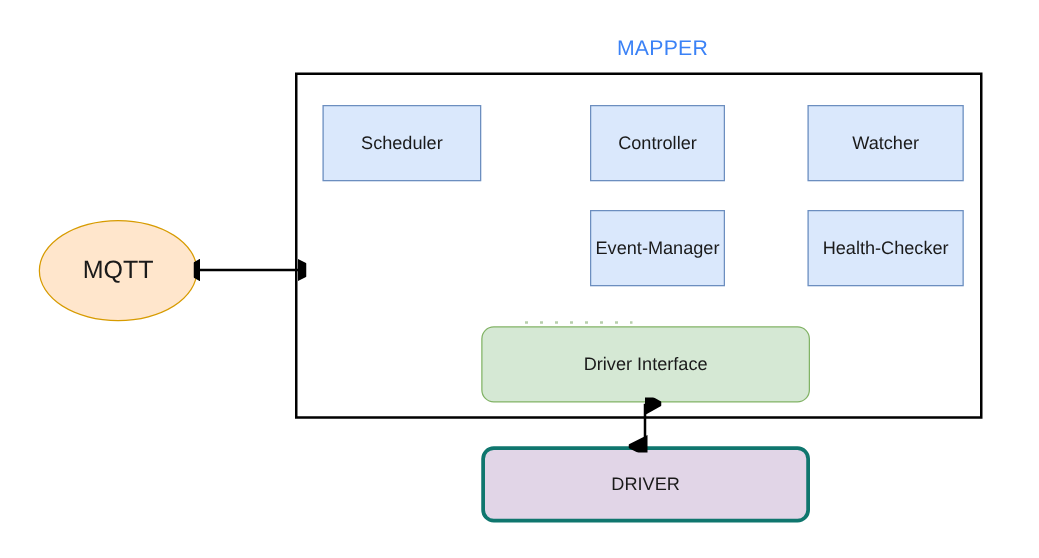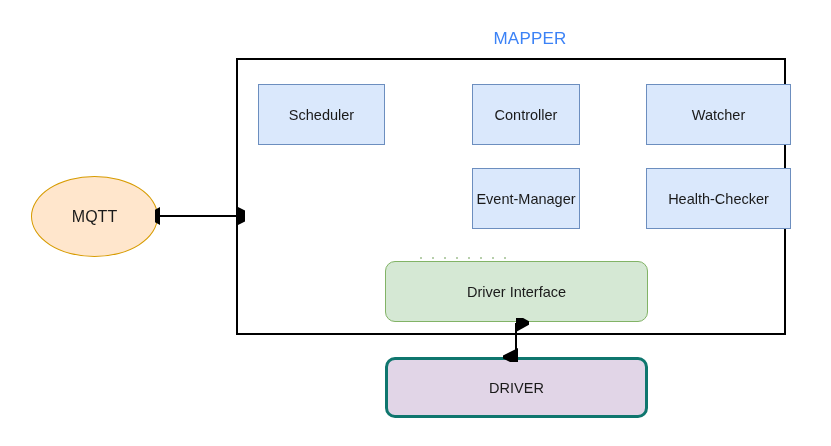--- a/index.html
+++ b/index.html
@@ -52,21 +52,21 @@
     justify-content: center;
     font-size: 14.5px;
     color: #1a1a1a;
     white-space: nowrap;
   }
 
   .c-r1 { top: 84px; height: 61px; }
   .c-r2 { top: 168px; height: 61px; }
   .col-1 { left: 258px; width: 127px; }
   .col-2 { left: 472px; width: 108px; }
-  .col-3 { left: 646px; width: 145px; }
+  .col-3 { left: 646px; width: 125px; }
 
   
   .round-box {
     position: absolute;
     left: 385px;
     width: 263px;
     height: 61px;
     border-radius: 10px;
     box-sizing: border-box;
     display: flex;
@@ -109,21 +109,21 @@
     top: 176px;
     width: 127px;
     height: 81px;
     border-radius: 50%;
     background: #ffe6cc;
     border: 1px solid #d79b00;
     box-sizing: border-box;
     display: flex;
     align-items: center;
     justify-content: center;
-    font-size: 16px;
+    font-size: 20px;
     color: #1a1a1a;
     white-space: nowrap;
   }
 
   
   .connector { position: absolute; }
   .conn-h { left: 155px; top: 203px; }
   .conn-v { left: 503px; top: 318px; }
 </style>
 </head>

